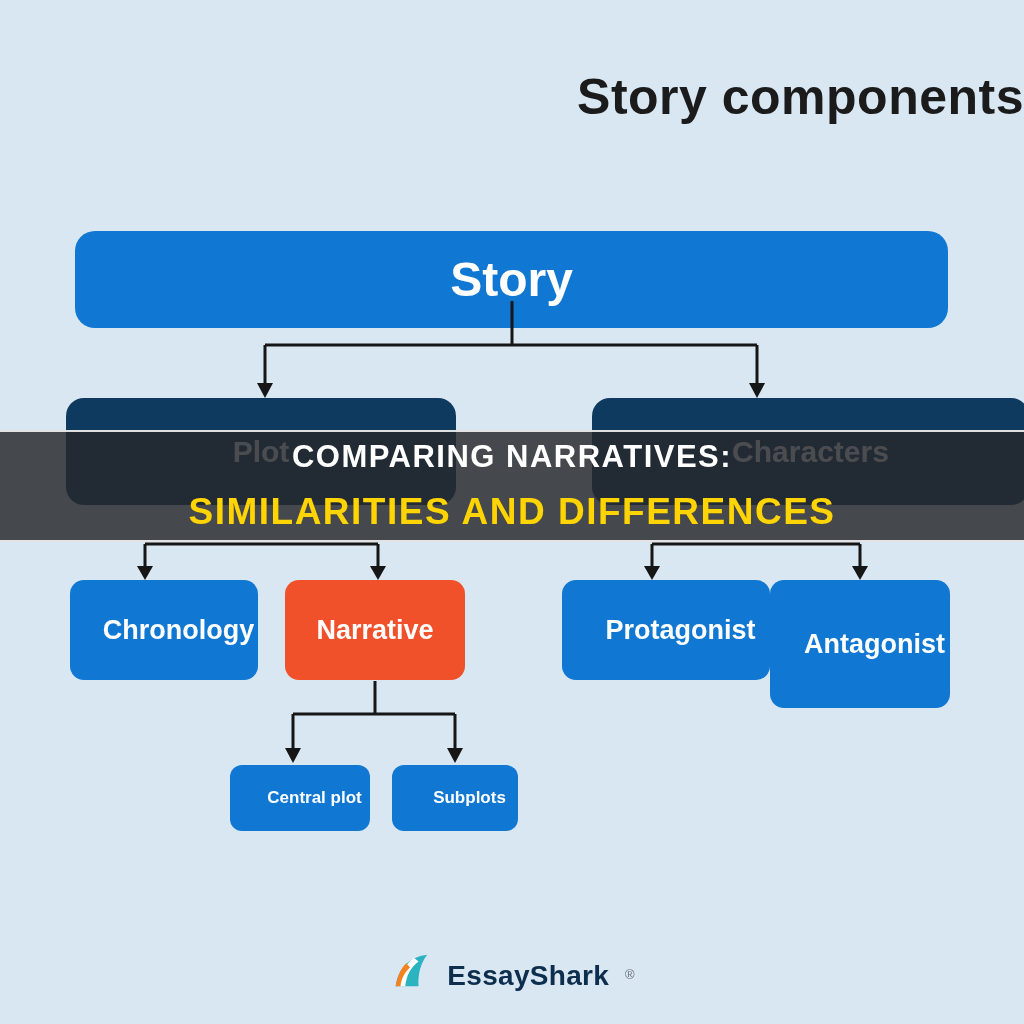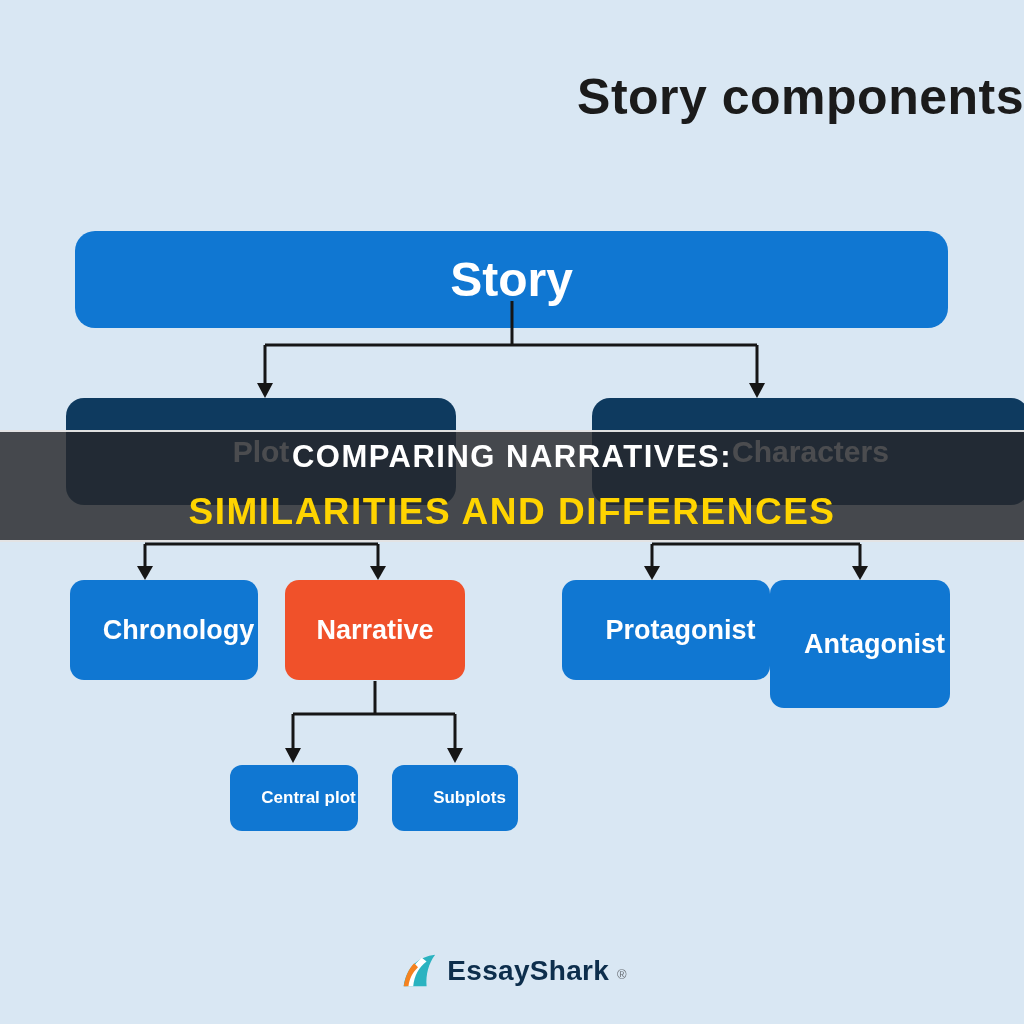--- a/index.html
+++ b/index.html
@@ -58,21 +58,21 @@
     padding-left: 29px;
   }
   .chronology  { left: 70px;  top: 580px; width: 188px; height: 100px; }
   .narrative   { left: 285px; top: 580px; width: 180px; height: 100px;
                  background: var(--node_orange, #f0512a);
                  border-radius: 14px; font-size: 27px; }
   .protagonist { left: 562px; top: 580px; width: 208px; height: 100px; }
   .antagonist  { left: 770px; top: 580px; width: 180px; height: 128px; }
 
   .small { font-size: 17px; border-radius: 12px; }
-  .central-plot { left: 230px; top: 765px; width: 128px; height: 66px; }
+  .central-plot { left: 230px; top: 765px; width: 140px; height: 66px; }
   .subplots     { left: 392px; top: 765px; width: 126px; height: 66px; }
 
   .connectors {
     position: absolute;
     left: 0; top: 0;
     width: 1024px; height: 1024px;
     pointer-events: none;
   }
   .connectors path { stroke: var(--line, #161616); stroke-width: 3; fill: none; }
   .connectors polygon { fill: var(--line, #161616); }
@@ -101,23 +101,23 @@
     font-size: 37px;
     font-weight: 700;
     letter-spacing: 1.5px;
   }
 
   .footer {
     position: absolute;
     left: 0; bottom: 32px;
     width: 100%;
     display: flex;
-    align-items: center;
+    align-items: flex-end;
     justify-content: center;
-    gap: 8px;
+    gap: 16px;
   }
   .fin-teal   { fill: var(--logo_teal, #2bb3c0); }
   .fin-orange { fill: var(--logo_orange, #f5821f); }
   .brand {
     font-size: 28px;
     font-weight: 700;
     color: var(--brand_text, #0d2e4c);
     letter-spacing: 0.3px;
   }
   .reg {

